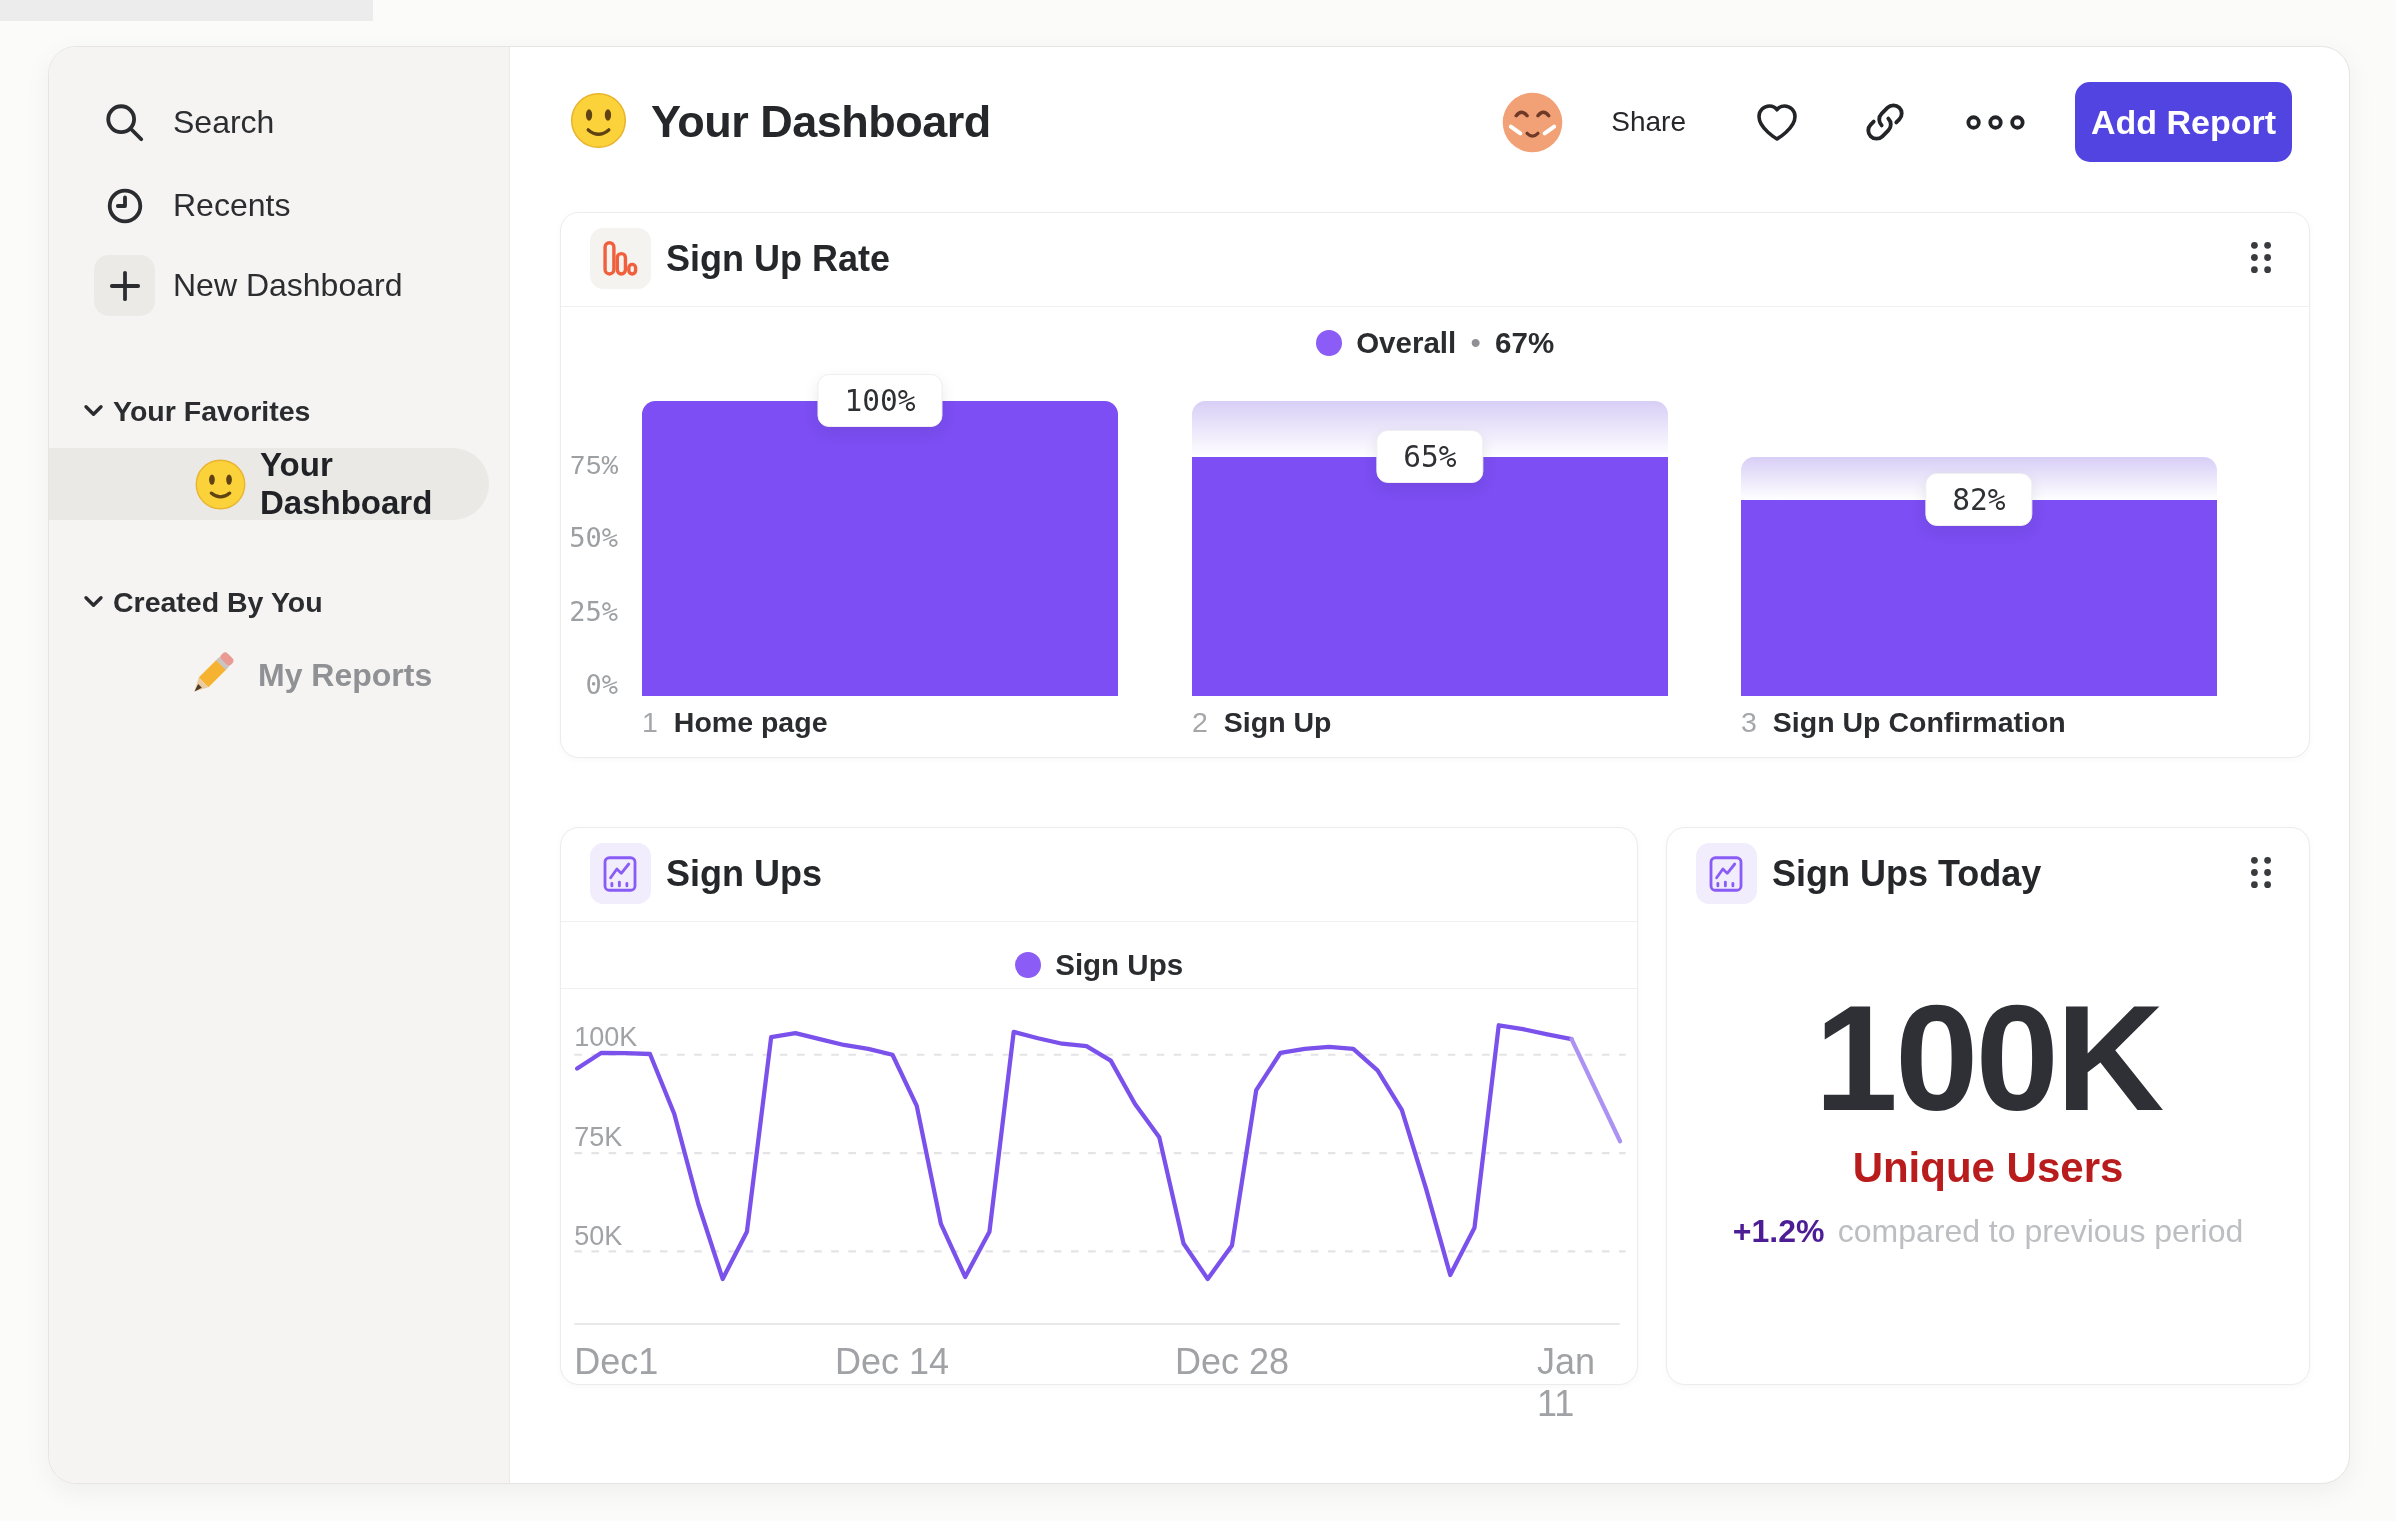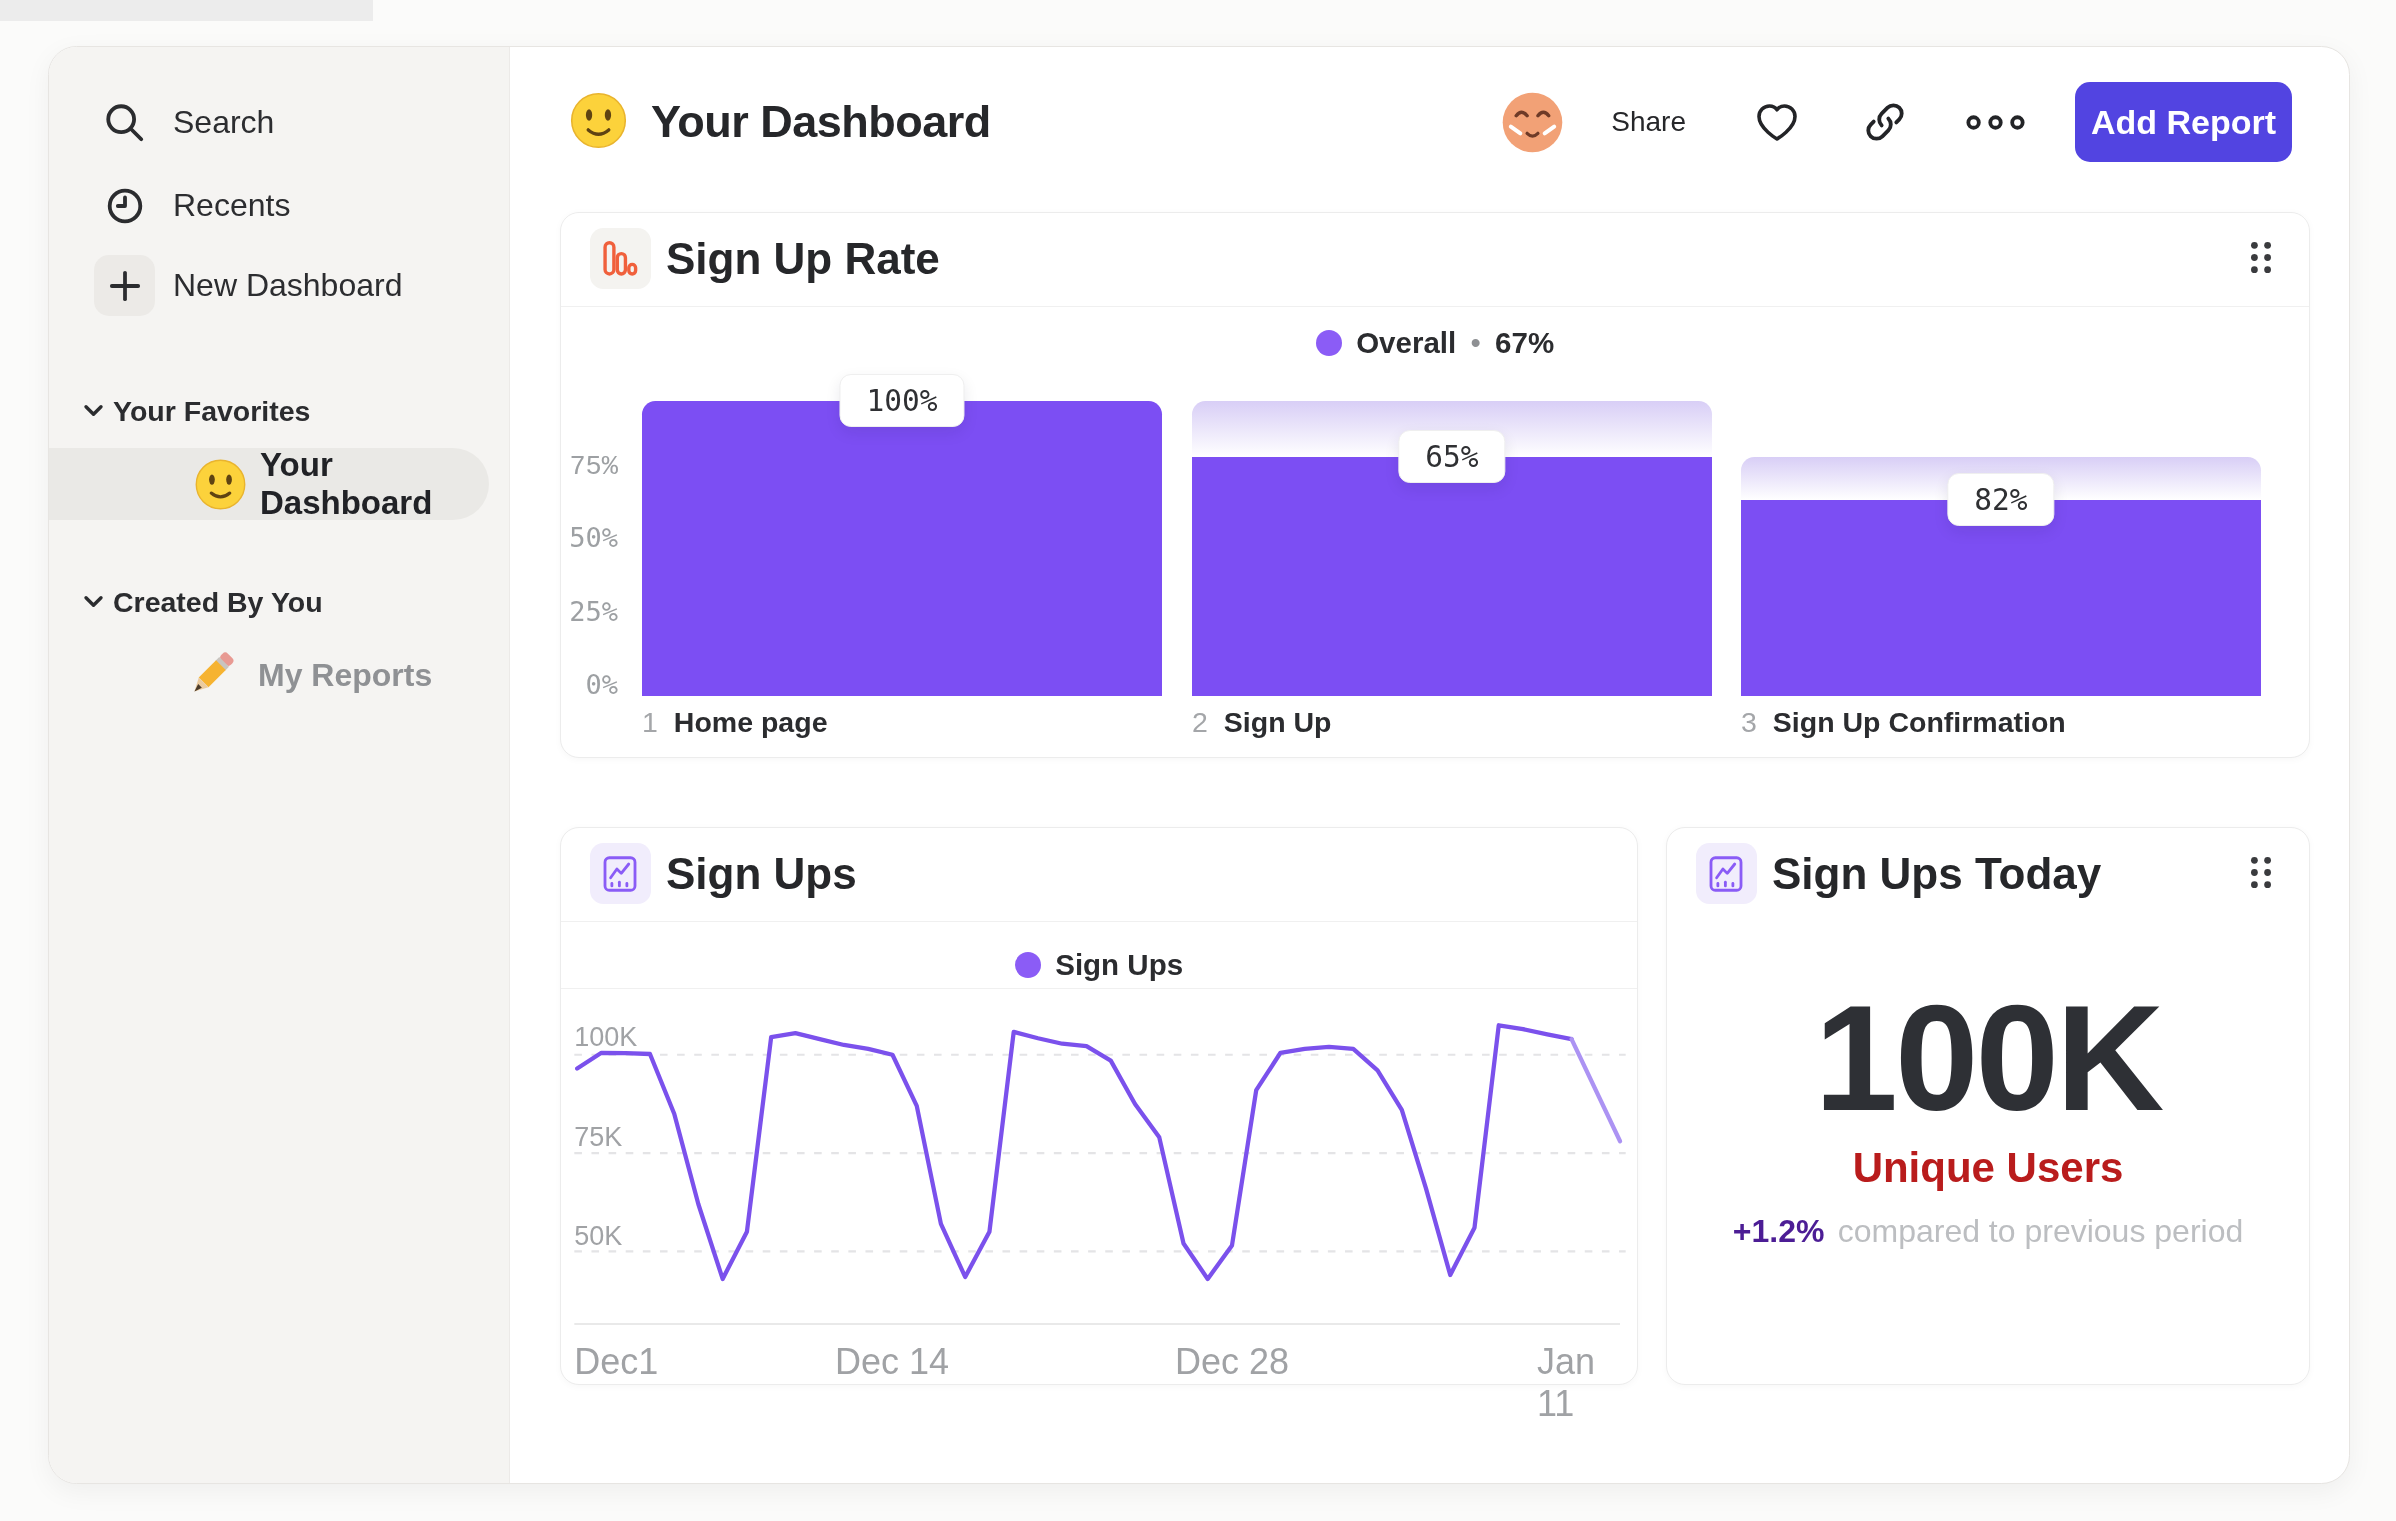--- a/index.html
+++ b/index.html
@@ -47,36 +47,36 @@
           box-shadow:0 1.9px 7.6px rgba(0,0,0,0.03); }
   .card-funnel { left:511px; top:165px; width:1750px; height:546px; }
   .card-line   { left:511px; top:780px; width:1078px; height:558px; }
   .card-stat   { left:1617px; top:780px; width:644px; height:558px; }
   .card-head { position:absolute; left:0; top:0; width:100%; height:93px; }
   .card-head .cicon { position:absolute; left:28.5px; top:15px; width:61px; height:61px; border-radius:13.3px;
                       display:flex; align-items:center; justify-content:center; }
   .cicon.orange { background:#F4F3F0; }
   .cicon.purple { background:#F1EDFC; }
   .card-head .ctitle { position:absolute; left:105px; top:46px; transform:translateY(-50%);
-                       font-size:44px; font-weight:700; color:#26272A; }
+                       font-size:36px; font-weight:700; color:#26272A; }
   .drag-handle { position:absolute; right:32px; top:46px; transform:translateY(-50%); cursor:grab; }
   .divider { position:absolute; left:0; width:100%; height:0; border-top:1.4px solid #F0F0F0; }
 
   .legend-row { position:absolute; left:0; width:100%; display:flex; align-items:center;
                 justify-content:center; gap:14.3px; }
   .legend-dot { width:26px; height:26px; border-radius:50%; background:#8B5CF6; }
   .legend-row .ltxt { font-size:29.5px; font-weight:600; color:#2B2C2F; }
   .legend-row .lsep { font-size:29.5px; color:#8E9093; }
 
   
   .funnel-ylabels { position:absolute; left:15px; top:188px; width:42px; height:295px; }
   .funnel-ylabels span { position:absolute; right:0; transform:translateY(-50%);
                          font-family:"DejaVu Sans Mono", monospace; font-size:27px; color:#9DA0A3; }
   .funnel-plot { position:absolute; left:81px; top:188px; width:1620px; height:295px; }
-  .funnel-col { position:absolute; top:0; width:520px; height:295px; cursor:pointer; }
+  .funnel-col { position:absolute; top:0; width:476px; height:295px; cursor:pointer; }
   .funnel-grad { position:absolute; left:0; width:100%; border-radius:13.3px 13.3px 0 0;
                  background:linear-gradient(180deg,#D8CEF6 0%, rgba(255,255,255,0.97) 100%); }
   .funnel-solid { position:absolute; left:0; width:100%; background:#7C4EF3; }
   .funnel-solid.rounded { border-radius:13.3px 13.3px 0 0; }
   .value-box { position:absolute; left:50%; transform:translateX(-50%);
                background:#FFFFFF; border:1.4px solid #EFEFEF; border-radius:11.4px;
                box-shadow:0 5.7px 15px rgba(25,25,60,0.09); padding:8.6px 26px;
                font-family:"DejaVu Sans Mono", monospace; font-size:29.5px; color:#2F3033; white-space:nowrap; }
   .funnel-xlabels { position:absolute; left:81px; top:493px; width:1620px; height:42px; }
   .funnel-xlabel { position:absolute; top:0; width:520px; display:flex; gap:16px; align-items:baseline; }

